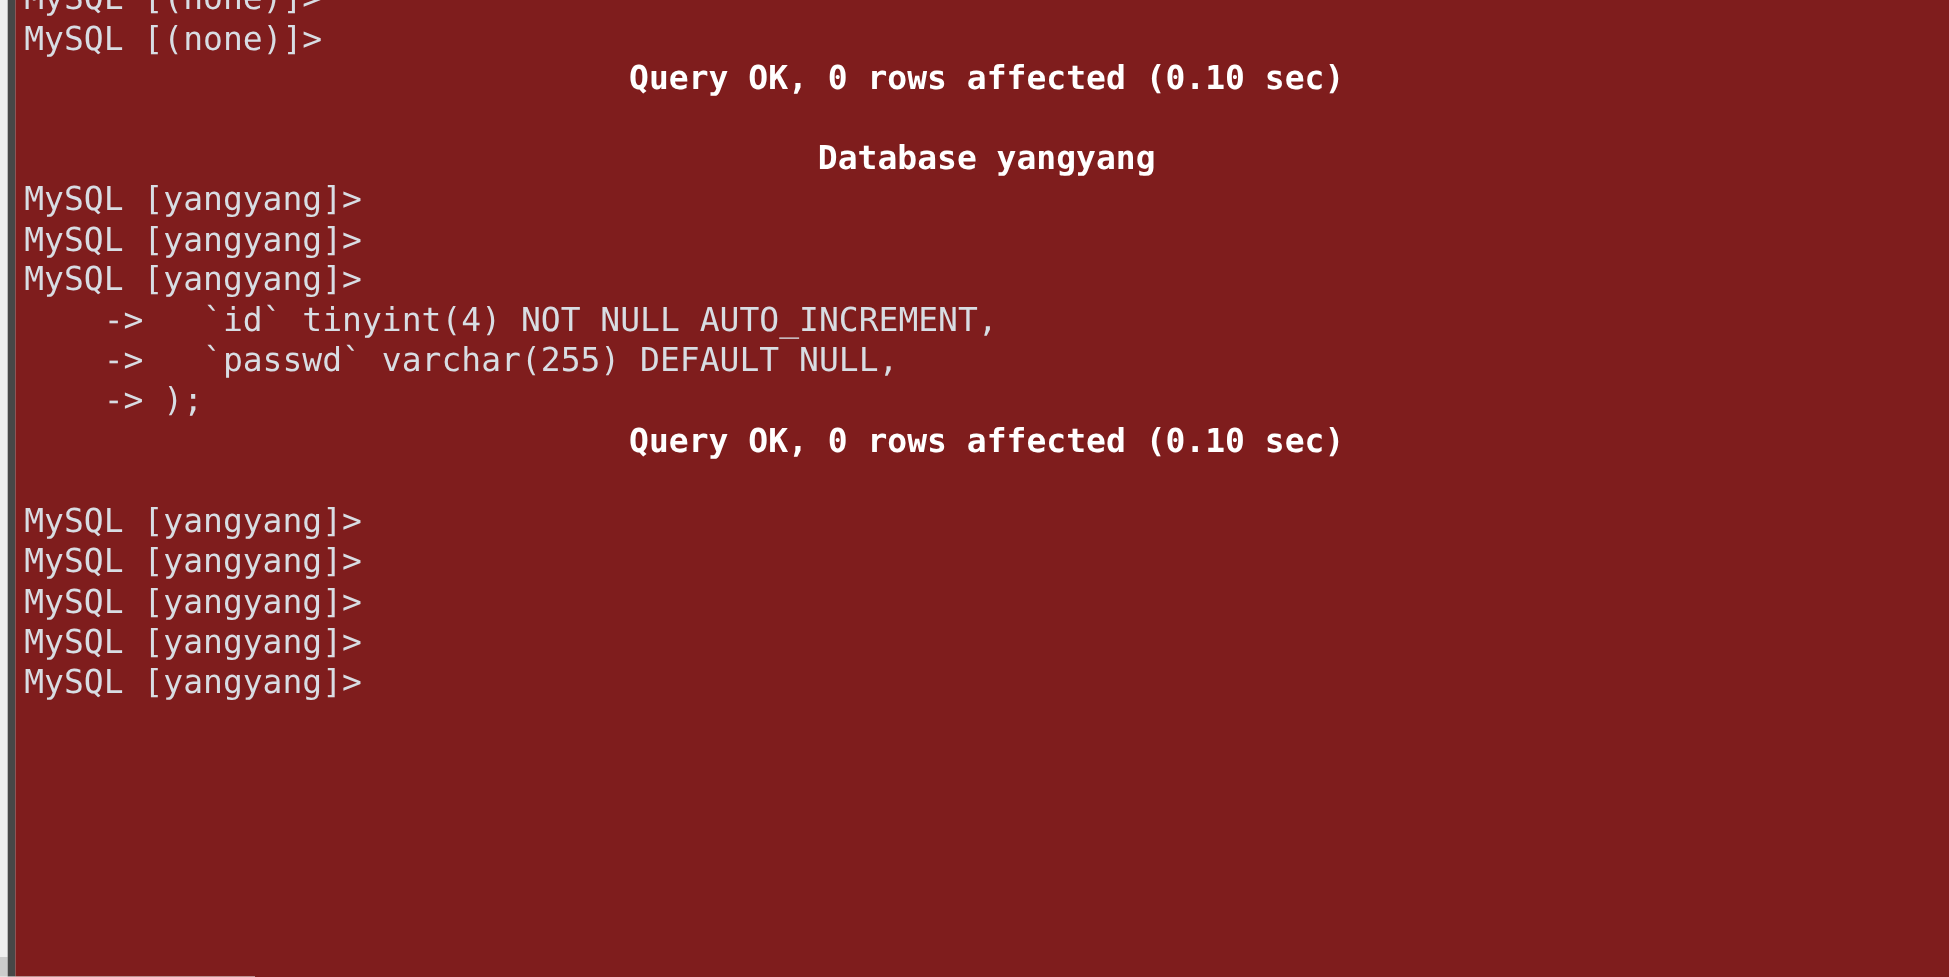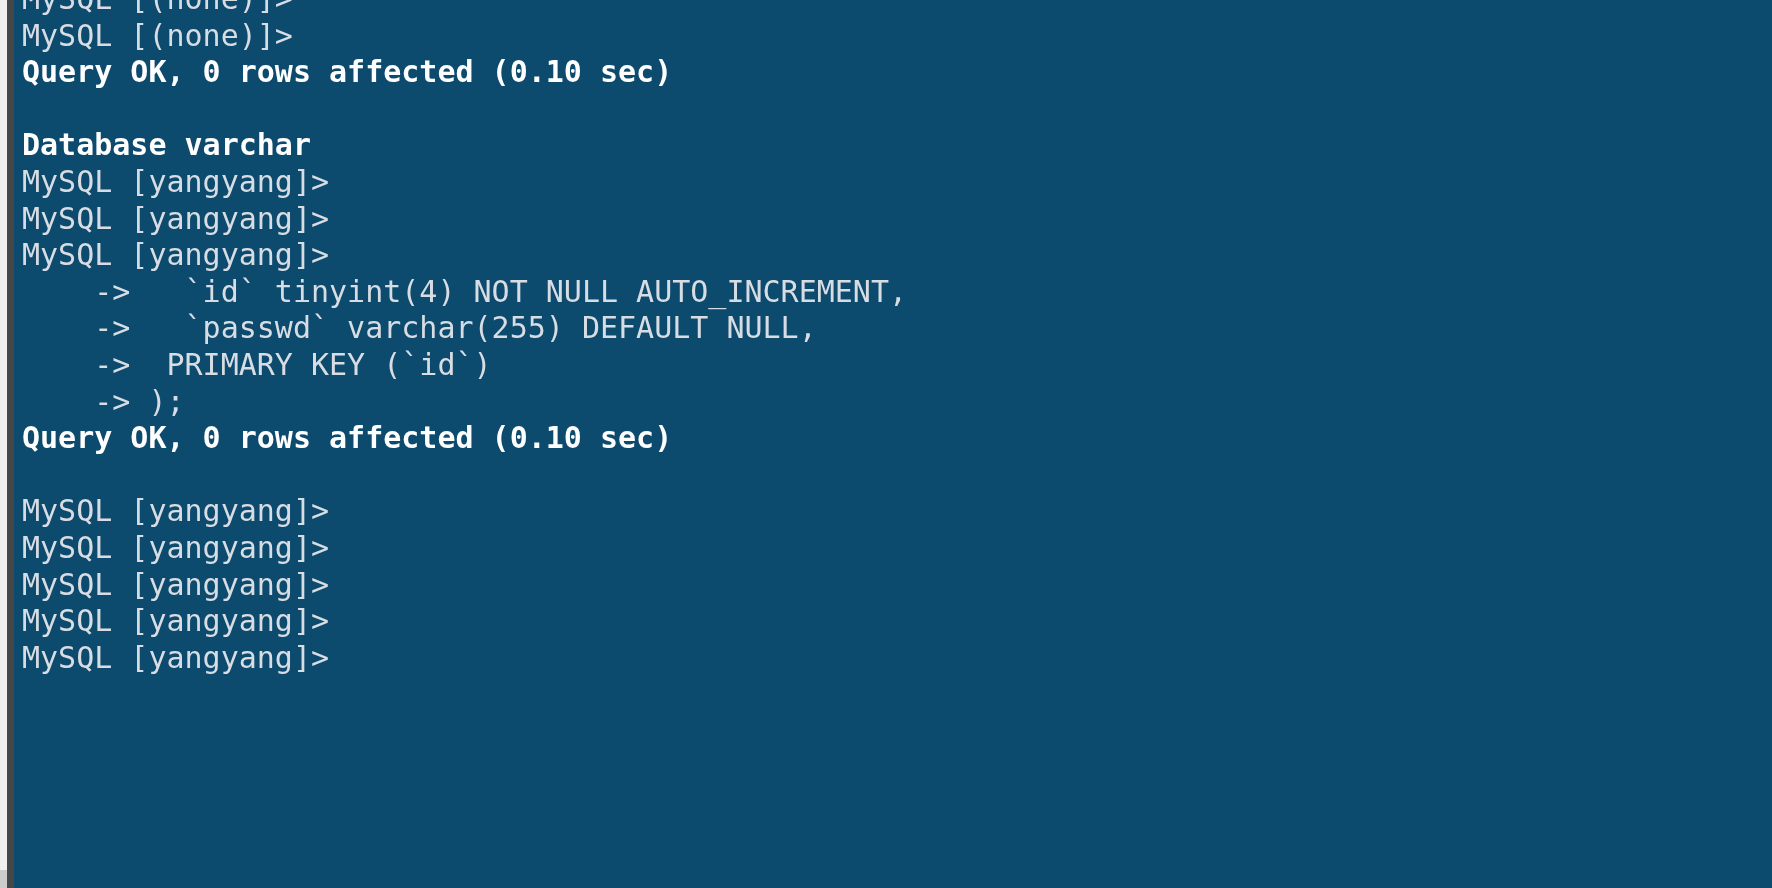--- a/index.html
+++ b/index.html
@@ -37,21 +37,21 @@
     position: absolute;
     left: 7px; top: 0;
     width: 7px; height: 888px;
     background: #474747;
   }
   .terminal {
     position: absolute;
     left: 14px; top: 0;
     width: 1758px;
     height: 888px;
-    background: #0c4a6e;
+    background: #7f1d1d;
     overflow: hidden;
   }
   .screen {
     position: absolute;
     left: 0;
     top: -19px;           
     padding-left: 8px;
     box-sizing: border-box;
     width: 100%;
   }
@@ -60,20 +60,21 @@
     line-height: 36.6px;
     font-size: 30px;
     letter-spacing: 0px;
     color: #d8dde3;
     white-space: pre;
     font-family: "DejaVu Sans Mono", "Liberation Mono", monospace;
   }
   .line.bold {
     font-weight: bold;
     color: #ffffff;
+    text-align: center;
   }
   .line.blank {
     color: transparent;
   }
 </style>
 </head>
 <body>
 
 <div id="app">
 
@@ -82,27 +83,26 @@
   </div>
 
   <div class="window-edge"></div>
 
   <div class="terminal">
     <div class="screen" id="screen">
         <div class="line">MySQL [(none)]&gt;</div>
         <div class="line">MySQL [(none)]&gt;</div>
         <div class="line bold">Query OK, 0 rows affected (0.10 sec)</div>
         <div class="line blank">&nbsp;</div>
-        <div class="line bold">Database varchar</div>
+        <div class="line bold">Database yangyang</div>
         <div class="line">MySQL [yangyang]&gt;</div>
         <div class="line">MySQL [yangyang]&gt;</div>
         <div class="line">MySQL [yangyang]&gt;</div>
         <div class="line">    -&gt;   `id` tinyint(4) NOT NULL AUTO_INCREMENT,</div>
         <div class="line">    -&gt;   `passwd` varchar(255) DEFAULT NULL,</div>
-        <div class="line">    -&gt;  PRIMARY KEY (`id`)</div>
         <div class="line">    -&gt; );</div>
         <div class="line bold">Query OK, 0 rows affected (0.10 sec)</div>
         <div class="line blank">&nbsp;</div>
         <div class="line">MySQL [yangyang]&gt;</div>
         <div class="line">MySQL [yangyang]&gt;</div>
         <div class="line">MySQL [yangyang]&gt;</div>
         <div class="line">MySQL [yangyang]&gt;</div>
         <div class="line">MySQL [yangyang]&gt;</div>
       </div>
   </div>

